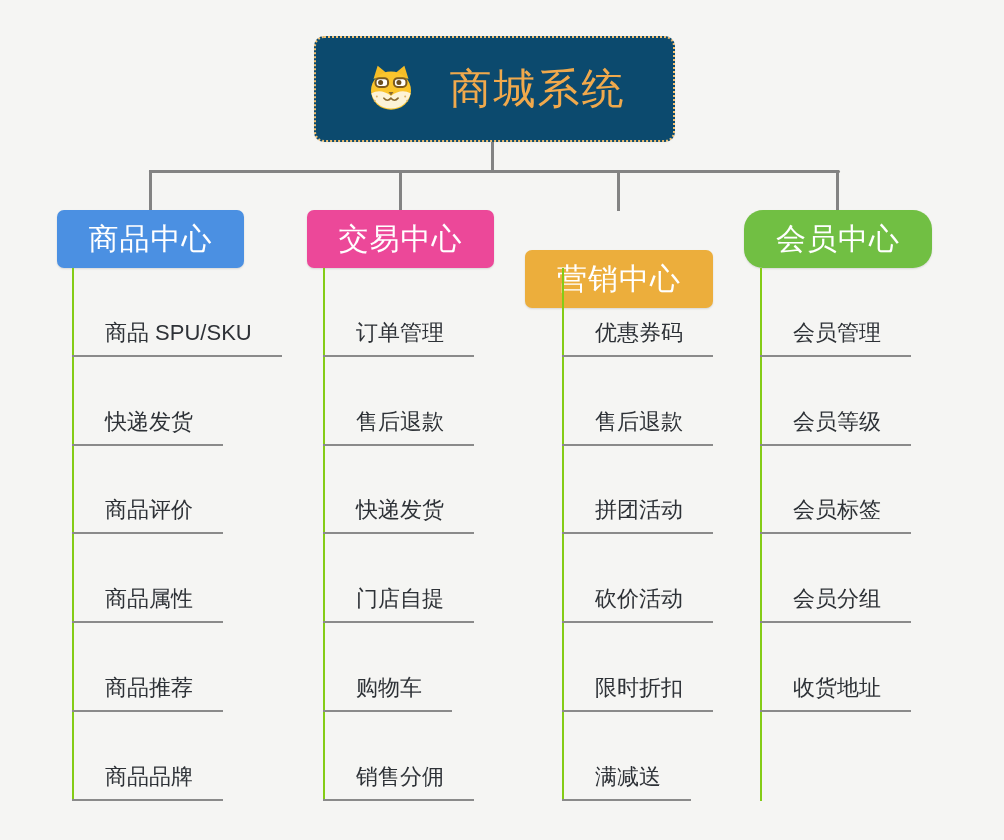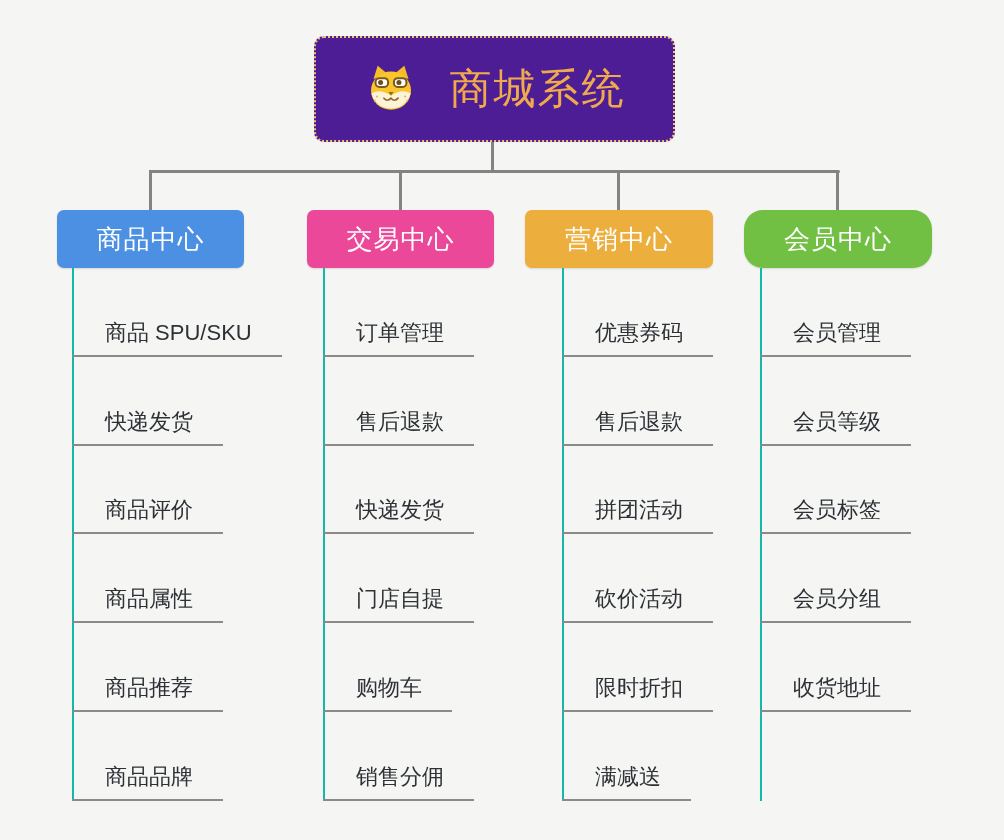--- a/index.html
+++ b/index.html
@@ -7,51 +7,51 @@
   body { font-family:"Liberation Sans", sans-serif; }
 
   .canvas {
     position:relative; width:1004px; height:840px;
     background:#f5f5f3; overflow:hidden;
   }
 
   
   .root-node {
     position:absolute; left:314px; top:36px; width:361px; height:106px;
-    background:#4c1d95; border:2px dotted #f2c171; border-radius:10px;
+    background:#0c4a6e; border:2px dotted #f2c171; border-radius:10px;
     display:flex; align-items:center; justify-content:center; gap:32px;
     box-shadow:0 1px 2px rgba(0,0,0,0.03);
   }
   .root-title { font-size:42px; letter-spacing:2px; color:#f0a94c; }
   .dog-icon { width:54px; height:50px; flex:0 0 auto; }
 
   
   .line { position:absolute; background:#838383; }
   .stub   { left:491px; top:142px; width:3px; height:30px; }
   .hline  { left:149px; top:170px; width:691px; height:3px; border-radius:2px; }
   .drop   { top:170px; width:3px; height:41px; }
   .drop-0 { left:149px; } .drop-1 { left:399px; }
   .drop-2 { left:617px; } .drop-3 { left:836px; }
 
   
   .branch-node {
     position:absolute; top:210px; height:58px; border-radius:7px;
-    color:#ffffff; font-size:26px; letter-spacing:1px;
+    color:#ffffff; font-size:30px; letter-spacing:1px;
     display:flex; align-items:center; justify-content:center;
     box-shadow:0 1px 2px rgba(0,0,0,0.12);
   }
   .bn-0 { left:57px;  width:187px; }
   .bn-1 { left:307px; width:187px; }
-  .bn-2 { left:525px; width:188px; }
+  .bn-2 { left:525px; width:188px;margin-top:40px; }
   .bn-3 { left:744px; width:188px;border-radius:19px; }
 
   
   .sub-col {
     position:absolute; top:268px; height:533px;
-    border-left:2px solid #14b8a6;
+    border-left:2px solid #84cc16;
   }
   .sc-0 { left:72px; } .sc-1 { left:323px; }
   .sc-2 { left:542px;margin-left:20px; } .sc-3 { left:760px; }
 
   .sub-item { height:88.83px; display:flex; align-items:flex-end; }
   .sub-label {
     display:inline-block; margin-left:-2px;
     padding:0 30px 7px 33px; white-space:nowrap;
     font-size:22px; color:#2e3237;
     border-bottom:2px solid #8a8a8a;

